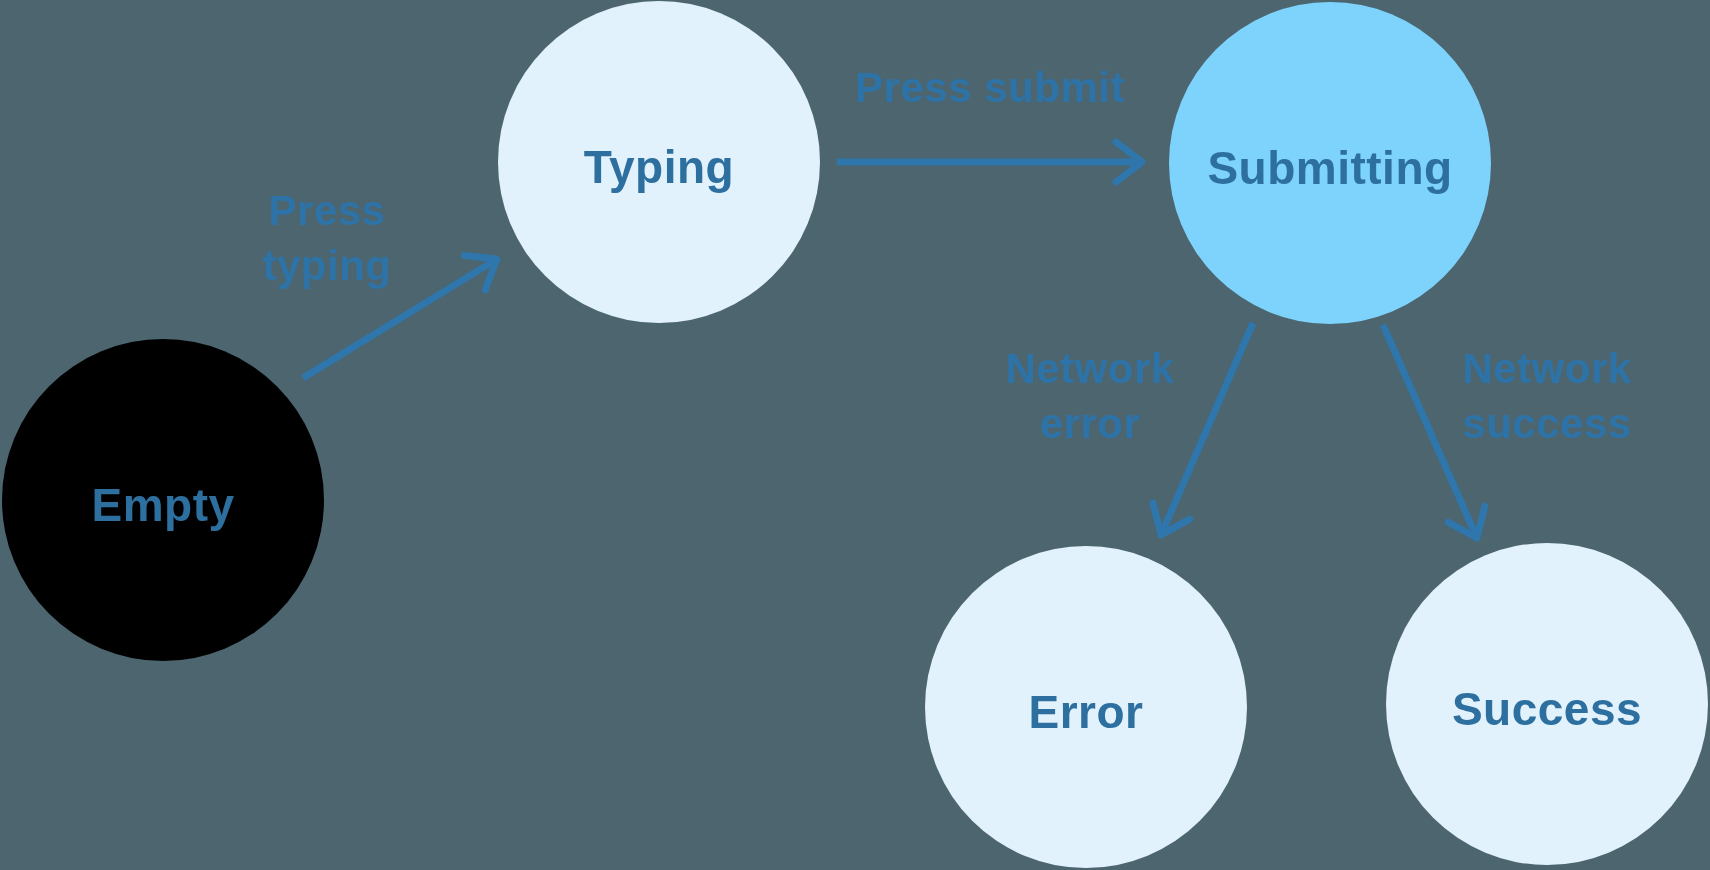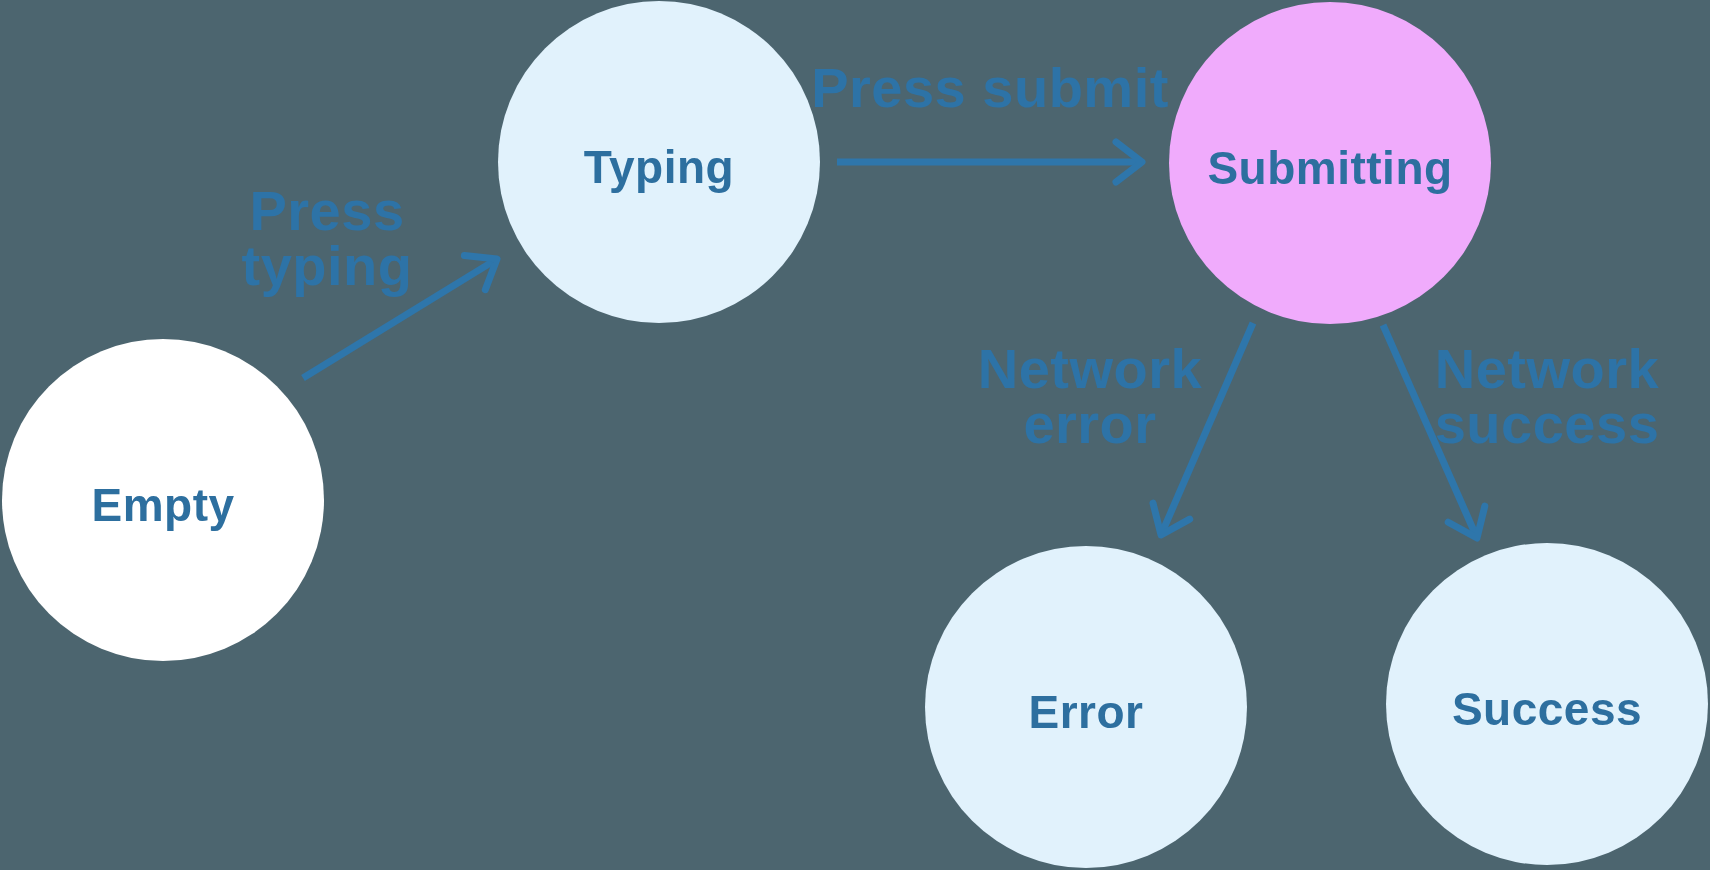--- a/index.html
+++ b/index.html
@@ -35,21 +35,21 @@
     font-size: 46px;
     font-weight: 600;
     letter-spacing: 0.5px;
     transform: translateY(5px);
     white-space: nowrap;
   }
   .edge-label {
     position: absolute;
     transform: translate(-50%, -50%);
     text-align: center;
-    font-size: 56px;
+    font-size: 42px;
     font-weight: 600;
     letter-spacing: 0.5px;
     line-height: 55px;
     white-space: nowrap;
   }
 </style>
 </head>
 <body style="background: rgb(76, 101, 111);">
 
 <div id="diagram">
@@ -72,27 +72,27 @@
       <div>Press submit</div>
     </div>
     <div class="edge-label" style="left: 1090px; top: 396px; color: rgb(45, 115, 167);">
       <div>Network</div>
       <div>error</div>
     </div>
     <div class="edge-label" style="left: 1547px; top: 396px; color: rgb(45, 115, 167);">
       <div>Network</div>
       <div>success</div>
     </div>
-    <div class="state-node" style="left: 2px; top: 339px; width: 322px; height: 322px; background: #ffffff;">
+    <div class="state-node" style="left: 2px; top: 339px; width: 322px; height: 322px; background: #000000;">
       <span class="node-label" style="color: rgb(45, 111, 159);">Empty</span>
     </div>
     <div class="state-node" style="left: 498px; top: 1px; width: 322px; height: 322px; background: rgb(225, 242, 252);">
       <span class="node-label" style="color: rgb(45, 111, 159);">Typing</span>
     </div>
-    <div class="state-node" style="left: 1169px; top: 2px; width: 322px; height: 322px; background: #f0abfc; text-align: right;">
+    <div class="state-node" style="left: 1169px; top: 2px; width: 322px; height: 322px; background: #7dd3fc; text-align: right;">
       <span class="node-label" style="color: rgb(45, 111, 159);">Submitting</span>
     </div>
     <div class="state-node" style="left: 925px; top: 546px; width: 322px; height: 322px; background: rgb(225, 242, 252);">
       <span class="node-label" style="color: rgb(45, 111, 159);">Error</span>
     </div>
     <div class="state-node" style="left: 1386px; top: 543px; width: 322px; height: 322px; background: rgb(225, 242, 252);">
       <span class="node-label" style="color: rgb(45, 111, 159);">Success</span>
     </div>
   </div>
 

